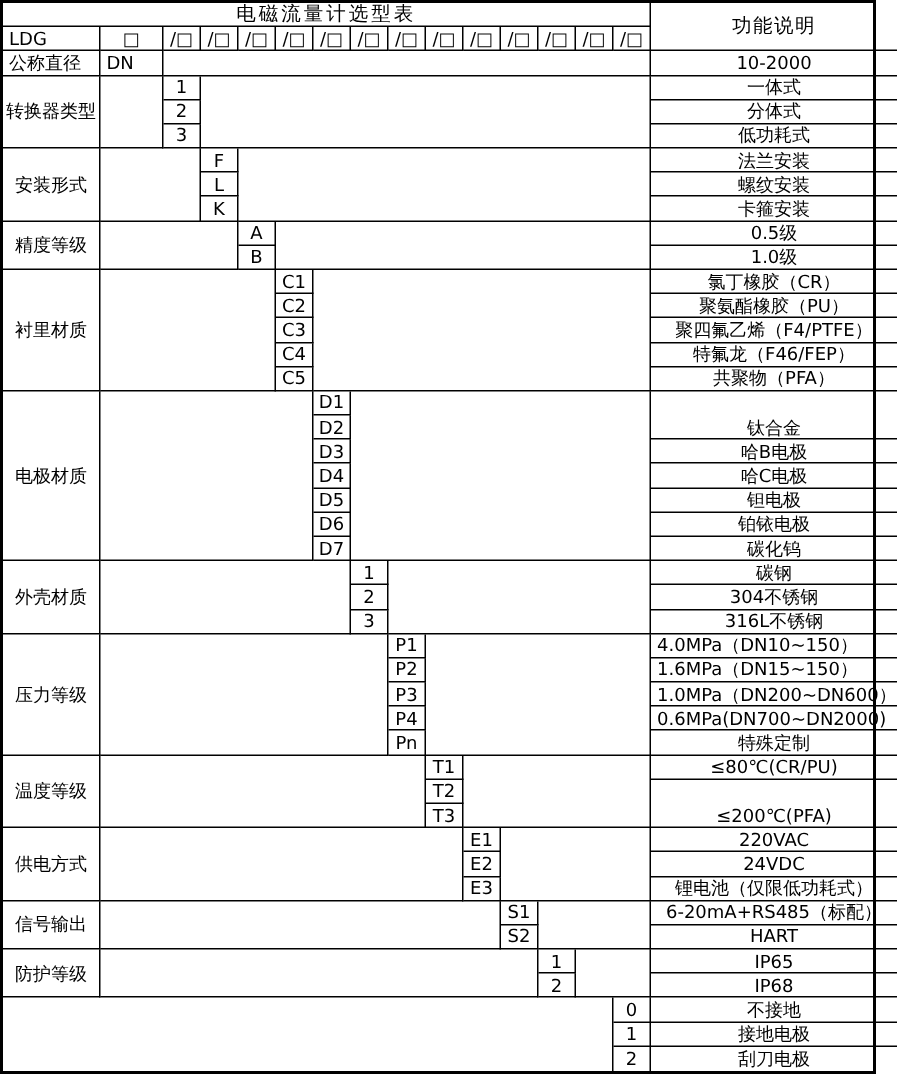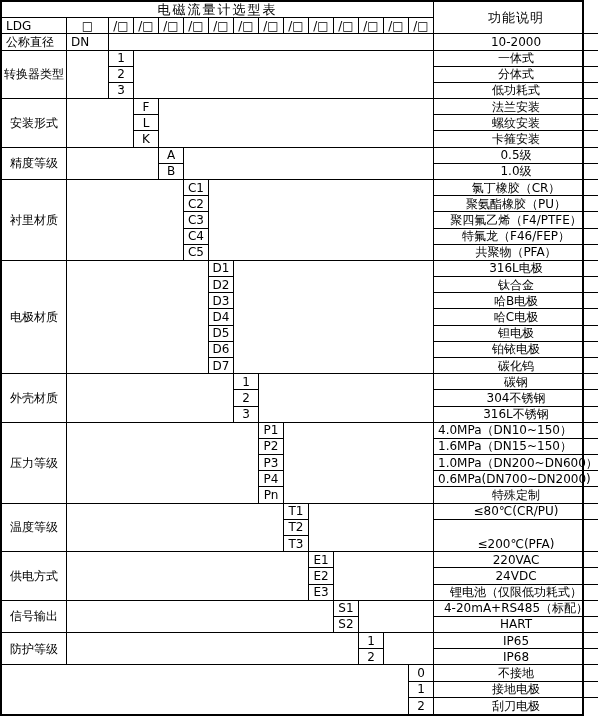--- a/index.html
+++ b/index.html
@@ -101,21 +101,20 @@
       <div class="cell" style="grid-area: 14 / 6;">C3</div>
       <div class="cell no-r" style="grid-area: 14 / 16;">聚四氟乙烯（F4/PTFE）</div>
       <div class="cell" style="grid-area: 15 / 6;">C4</div>
       <div class="cell no-r" style="grid-area: 15 / 16;">特氟龙（F46/FEP）</div>
       <div class="cell" style="grid-area: 16 / 6;">C5</div>
       <div class="cell no-r" style="grid-area: 16 / 16;">共聚物（PFA）</div>
       <div class="cell" style="grid-area: 12 / 7 / 17 / 16;"></div>
       <div class="cell" style="grid-area: 17 / 1 / 24;">电极材质</div>
       <div class="cell" style="grid-area: 17 / 2 / 24 / 7;"></div>
       <div class="cell" style="grid-area: 17 / 7;">D1</div>
-      <div class="cell no-r" style="grid-area: 17 / 16;">316L电极</div>
       <div class="cell" style="grid-area: 18 / 7;">D2</div>
       <div class="cell no-r" style="grid-area: 18 / 16;">钛合金</div>
       <div class="cell" style="grid-area: 19 / 7;">D3</div>
       <div class="cell no-r" style="grid-area: 19 / 16;">哈B电极</div>
       <div class="cell" style="grid-area: 20 / 7;">D4</div>
       <div class="cell no-r" style="grid-area: 20 / 16;">哈C电极</div>
       <div class="cell" style="grid-area: 21 / 7;">D5</div>
       <div class="cell no-r" style="grid-area: 21 / 16;">钽电极</div>
       <div class="cell" style="grid-area: 22 / 7;">D6</div>
       <div class="cell no-r" style="grid-area: 22 / 16;">铂铱电极</div>
@@ -157,21 +156,21 @@
       <div class="cell" style="grid-area: 35 / 11;">E1</div>
       <div class="cell no-r" style="grid-area: 35 / 16;">220VAC</div>
       <div class="cell" style="grid-area: 36 / 11;">E2</div>
       <div class="cell no-r" style="grid-area: 36 / 16;">24VDC</div>
       <div class="cell" style="grid-area: 37 / 11;">E3</div>
       <div class="cell no-r" style="grid-area: 37 / 16;">锂电池（仅限低功耗式）</div>
       <div class="cell" style="grid-area: 35 / 12 / 38 / 16;"></div>
       <div class="cell" style="grid-area: 38 / 1 / 40;">信号输出</div>
       <div class="cell" style="grid-area: 38 / 2 / 40 / 12;"></div>
       <div class="cell" style="grid-area: 38 / 12;">S1</div>
-      <div class="cell no-r" style="grid-area: 38 / 16;">4-20mA+RS485（标配）</div>
+      <div class="cell no-r" style="grid-area: 38 / 16;">6-20mA+RS485（标配）</div>
       <div class="cell" style="grid-area: 39 / 12;">S2</div>
       <div class="cell no-r" style="grid-area: 39 / 16;">HART</div>
       <div class="cell" style="grid-area: 38 / 13 / 40 / 16;"></div>
       <div class="cell" style="grid-area: 40 / 1 / 42;">防护等级</div>
       <div class="cell" style="grid-area: 40 / 2 / 42 / 13;"></div>
       <div class="cell" style="grid-area: 40 / 13;">1</div>
       <div class="cell no-r" style="grid-area: 40 / 16;">IP65</div>
       <div class="cell" style="grid-area: 41 / 13;">2</div>
       <div class="cell no-r" style="grid-area: 41 / 16;">IP68</div>
       <div class="cell" style="grid-area: 40 / 14 / 42 / 16;"></div>

